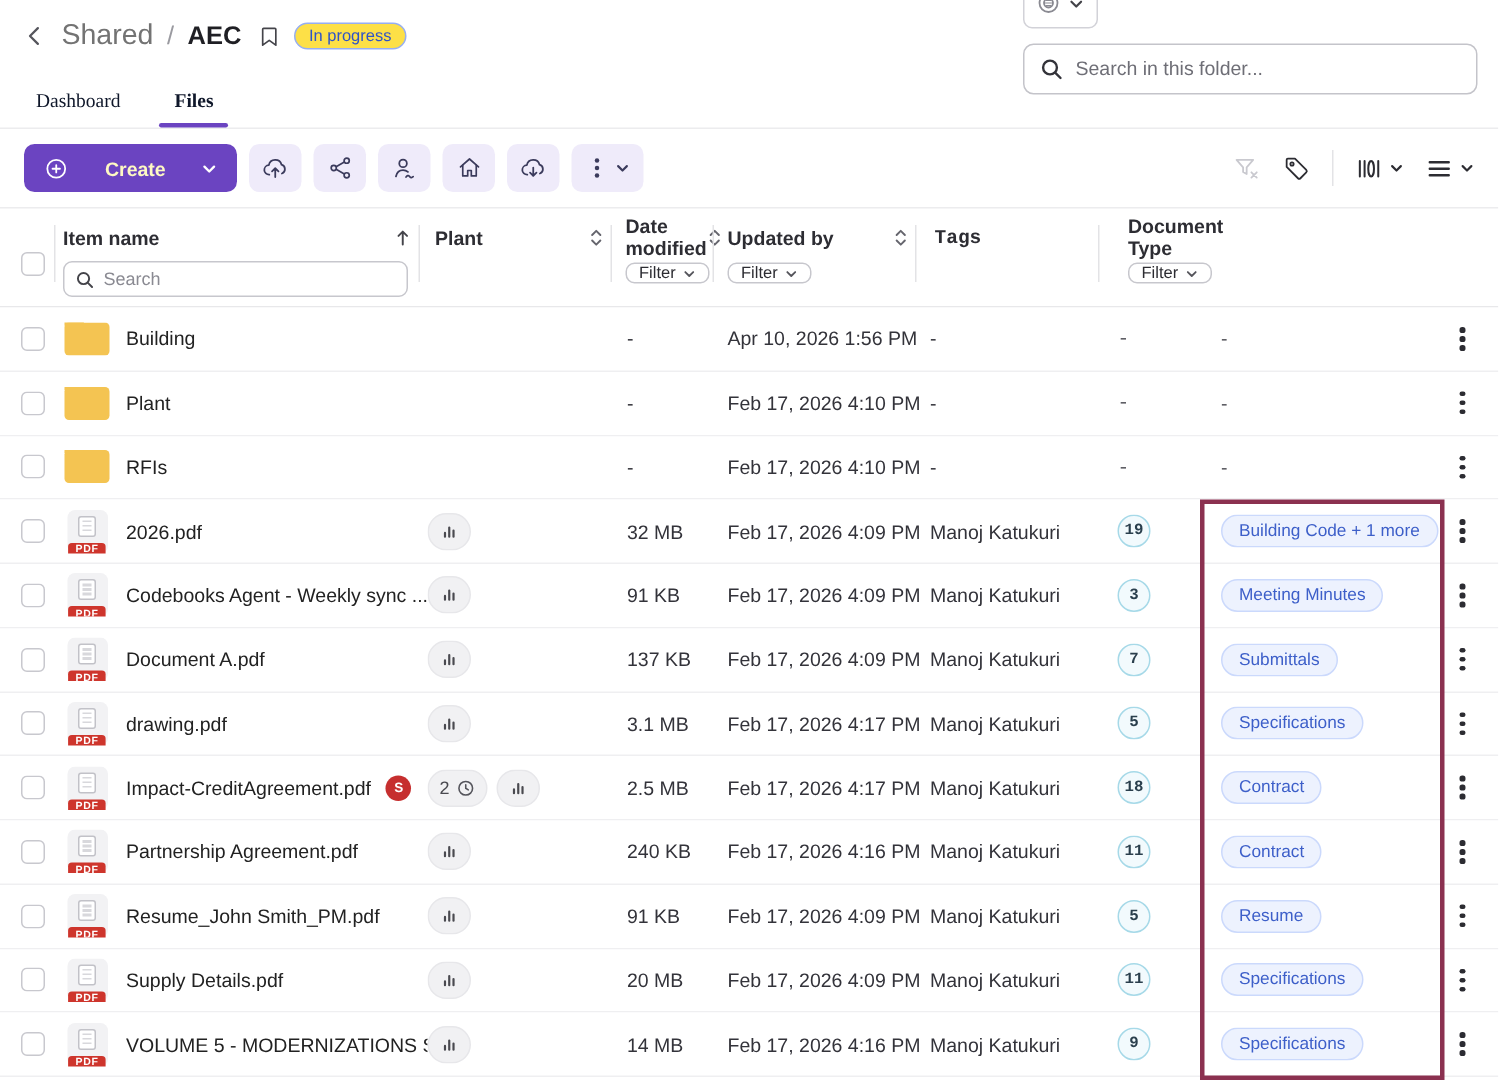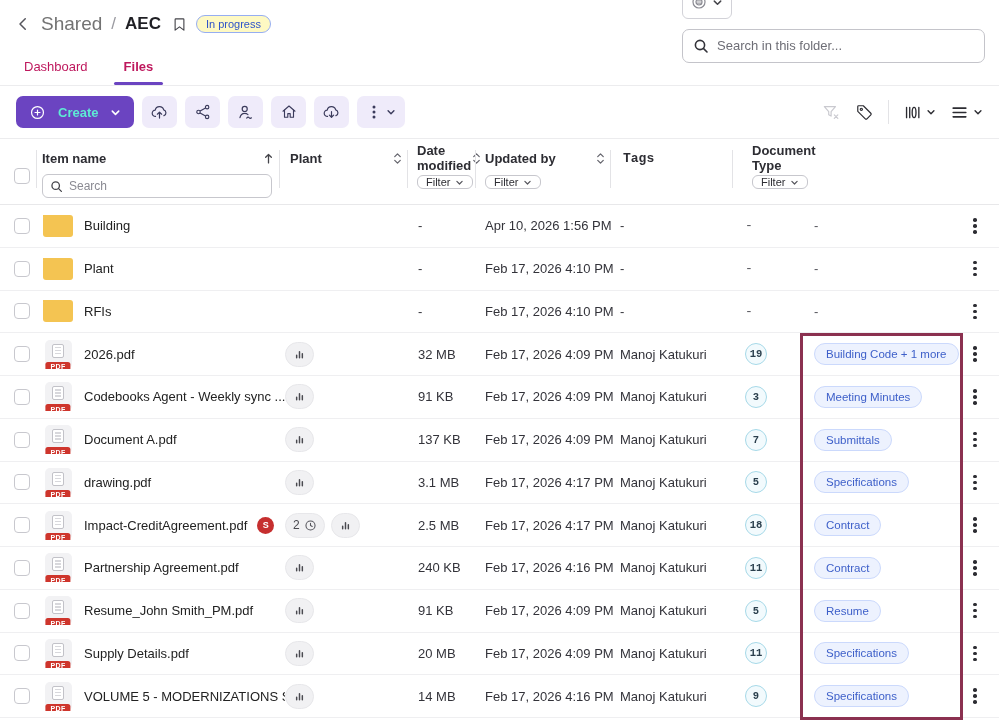--- a/index.html
+++ b/index.html
@@ -8,38 +8,38 @@
   .app { position:relative; width:999px; height:727px; background:#fff; overflow:hidden; }
 
   
   .page-header { height:48px; display:flex; align-items:center; justify-content:space-between; padding:0 14px; }
   .hdr-left { display:flex; align-items:center; gap:9px; }
   .back-btn { display:inline-flex; align-items:center; cursor:pointer; color:#55555c; }
   .crumb-parent { font-size:19px; color:#737373; }
   .crumb-sep { font-size:17px; color:#9a9aa0; }
   .crumb-current { font-size:17px; font-weight:700; color:#1f1f24; }
   .bookmark-btn { display:inline-flex; color:#44444a; cursor:pointer; margin-left:2px; }
-  .status-pill { font-size:11px; color:#2e53c9; border:1px solid #96aef2; border-radius:10px; padding:2px 9px; background:#fef9c3; white-space:nowrap; }
+  .status-pill { font-size:11px; color:#2e53c9; border:1px solid #96aef2; border-radius:10px; padding:2px 9px; background:#fde047; white-space:nowrap; }
   .hdr-right { display:flex; align-items:flex-start; gap:10px;flex-direction:column; }
   .scope-btn { display:flex; align-items:center; gap:5px; height:33px; padding:0 8px; border:1px solid #d2d2d8; border-radius:6px; background:#fff; cursor:pointer; color:#8a8a92; }
   .search-box { display:flex; align-items:center; gap:8px; width:303px; height:34px; border:1px solid #c4c4ca; border-radius:7px; padding:0 10px; background:#fff; }
   .search-box input { border:none; outline:none; flex:1; font-size:13px; font-family:inherit; color:#222; background:transparent; }
   .search-box input::placeholder { color:#6e6e76; }
 
   
   .tabs { height:37px; display:flex; align-items:stretch; padding:0 14px; gap:16px; }
-  .tab { display:flex; align-items:center; padding:0 10px; font-size:13px; color:#be185d; cursor:pointer; position:relative; }
+  .tab { display:flex; align-items:center; padding:0 10px; font-size:13px; color:#0f172a; cursor:pointer; position:relative;font-family:Liberation Serif, serif; }
   .tab.active { font-weight:600; }
   .tab.active::after { content:''; position:absolute; left:0; right:0; bottom:0; height:3px; border-radius:2px; background:var(--accent,#7a5cd6); }
   .rule { height:1px; background:#ececee; }
 
   
   .toolbar { height:53px; display:flex; align-items:center; justify-content:space-between; padding:0 16px; border-bottom:1px solid #ececee; }
   .tb-left { display:flex; align-items:center; gap:8px; }
-  .create-btn { display:flex; align-items:center; gap:12px; height:32px; padding:0 13px; border:none; border-radius:7px; background:var(--accent,#6b44c1); color:#5eead4; font-size:13px; font-weight:600; font-family:inherit; cursor:pointer; }
+  .create-btn { display:flex; align-items:center; gap:24px; height:32px; padding:0 13px; border:none; border-radius:7px; background:var(--accent,#6b44c1); color:#fef9c3; font-size:13px; font-weight:600; font-family:inherit; cursor:pointer; }
   .icon-btn { display:flex; align-items:center; justify-content:center; width:35px; height:32px; border-radius:7px; background:#efebfa; color:#3b3b5c; cursor:pointer; }
   .icon-btn.wide { width:48px; gap:4px; }
   .tb-right { display:flex; align-items:center; gap:14px; }
   .ghost-btn { display:flex; align-items:center; gap:4px; color:#2c2c32; cursor:pointer; }
   .ghost-btn.disabled { color:#c9c9cf; }
   .vdiv { width:1px; height:24px; background:#e3e3e6; }
 
   
   .grid { display:grid; grid-template-columns:42px 243px 128px 68px 135px 122px 62px 162px 37px; }
   .thead { height:66px; border-bottom:1px solid #e8e8ea; padding-top:9px; }

